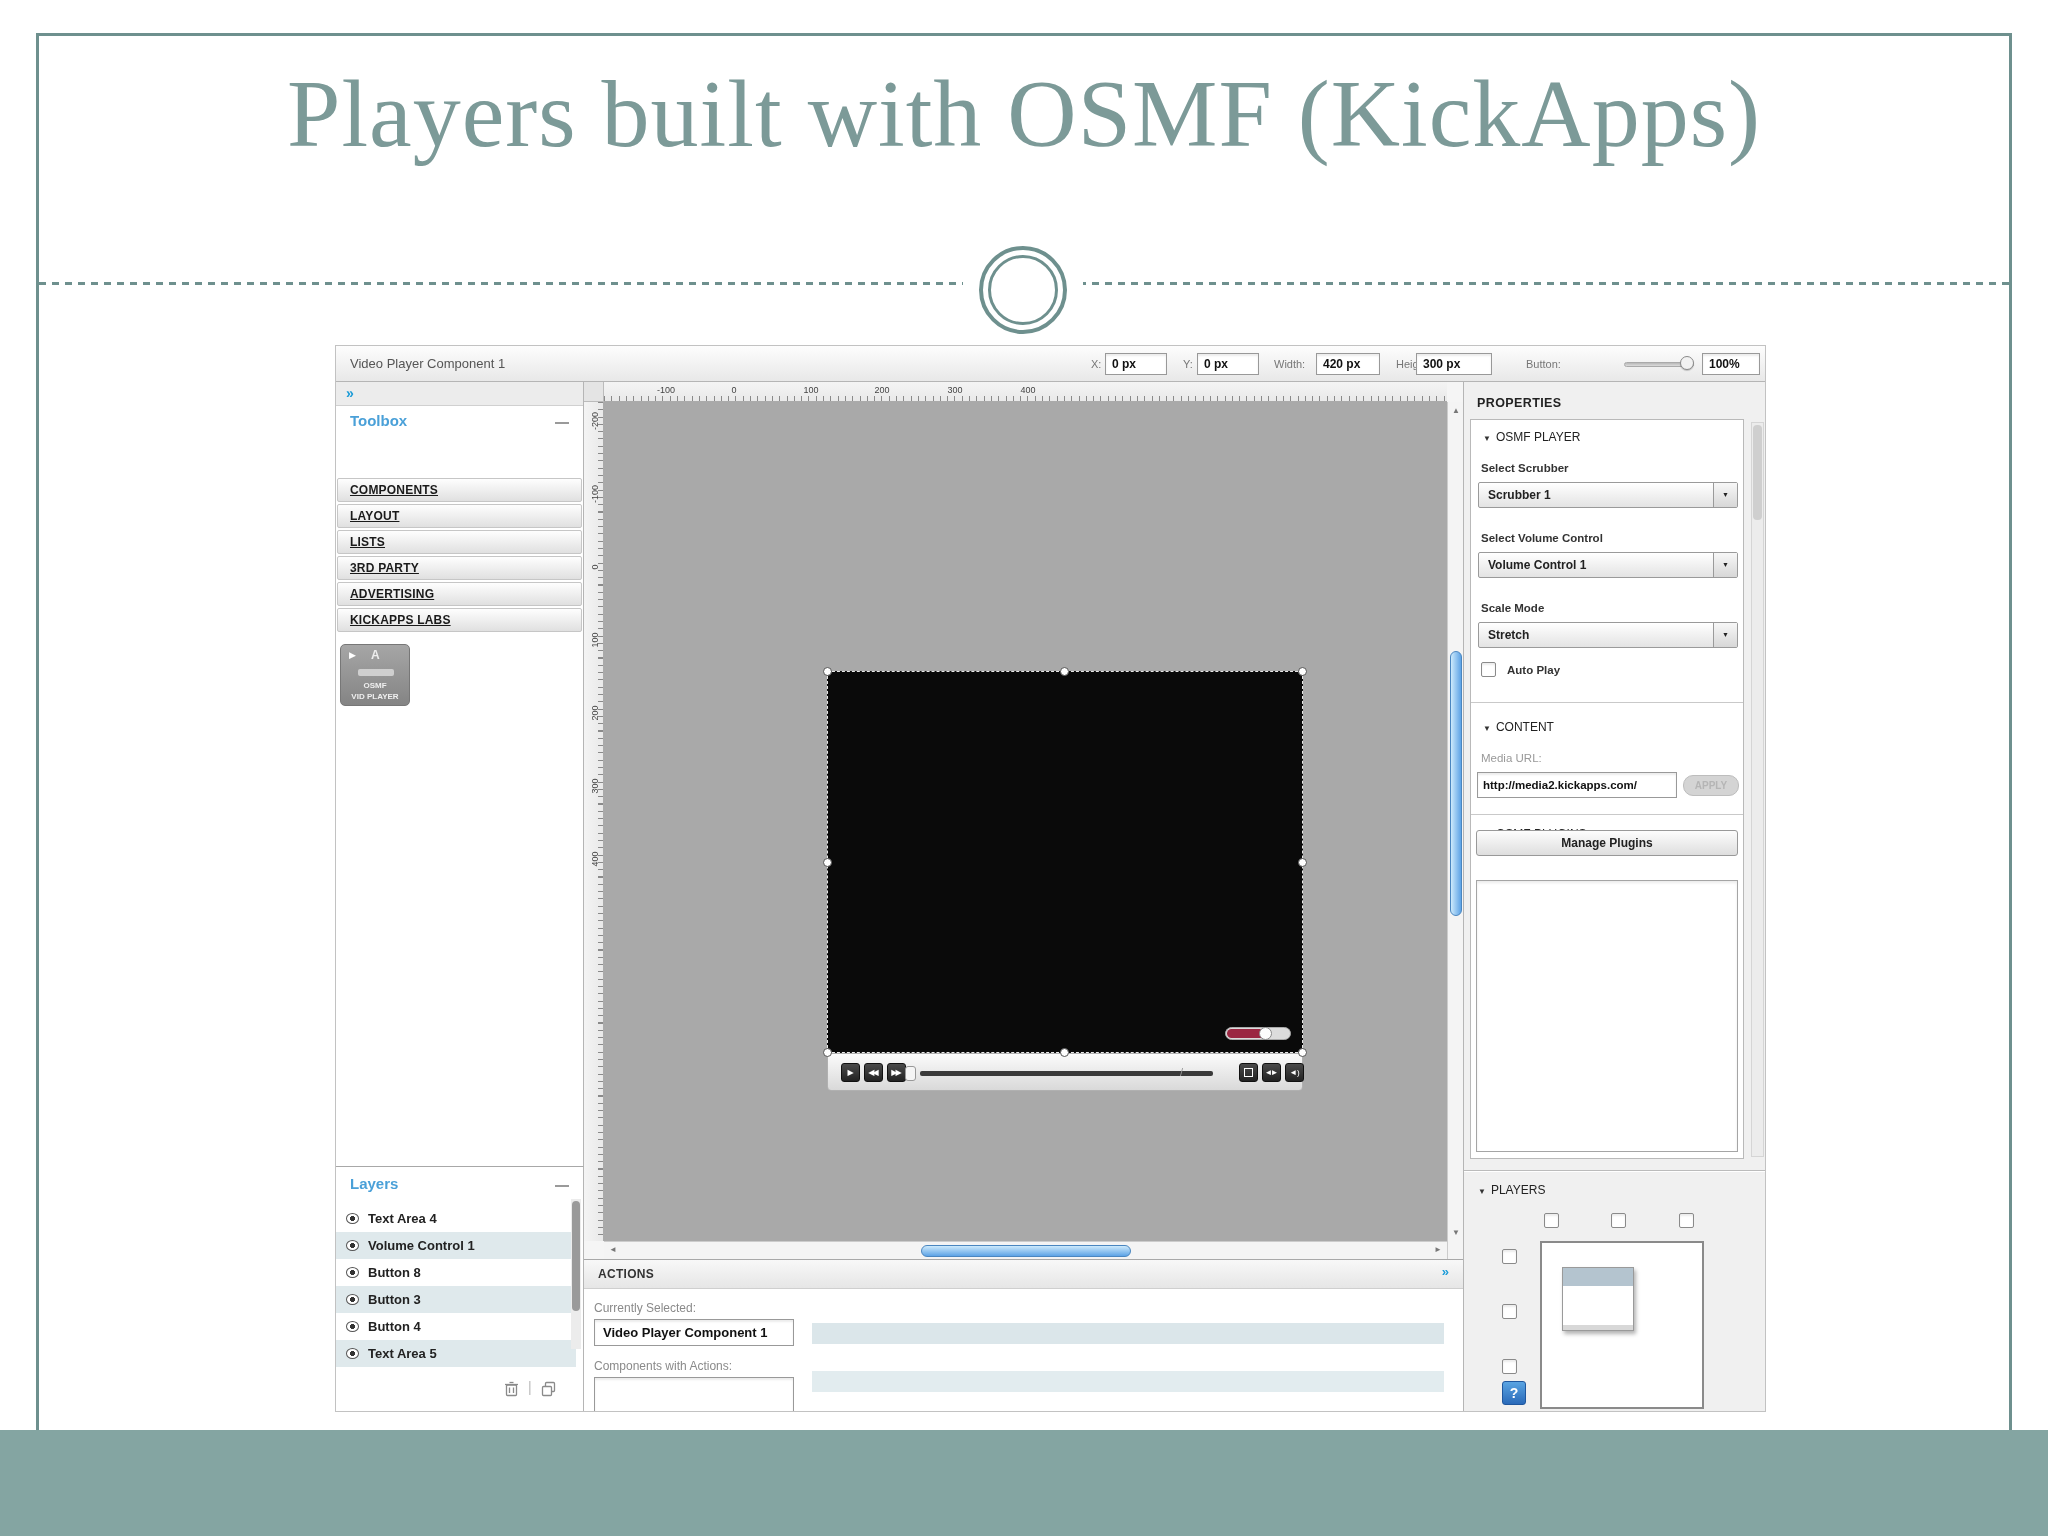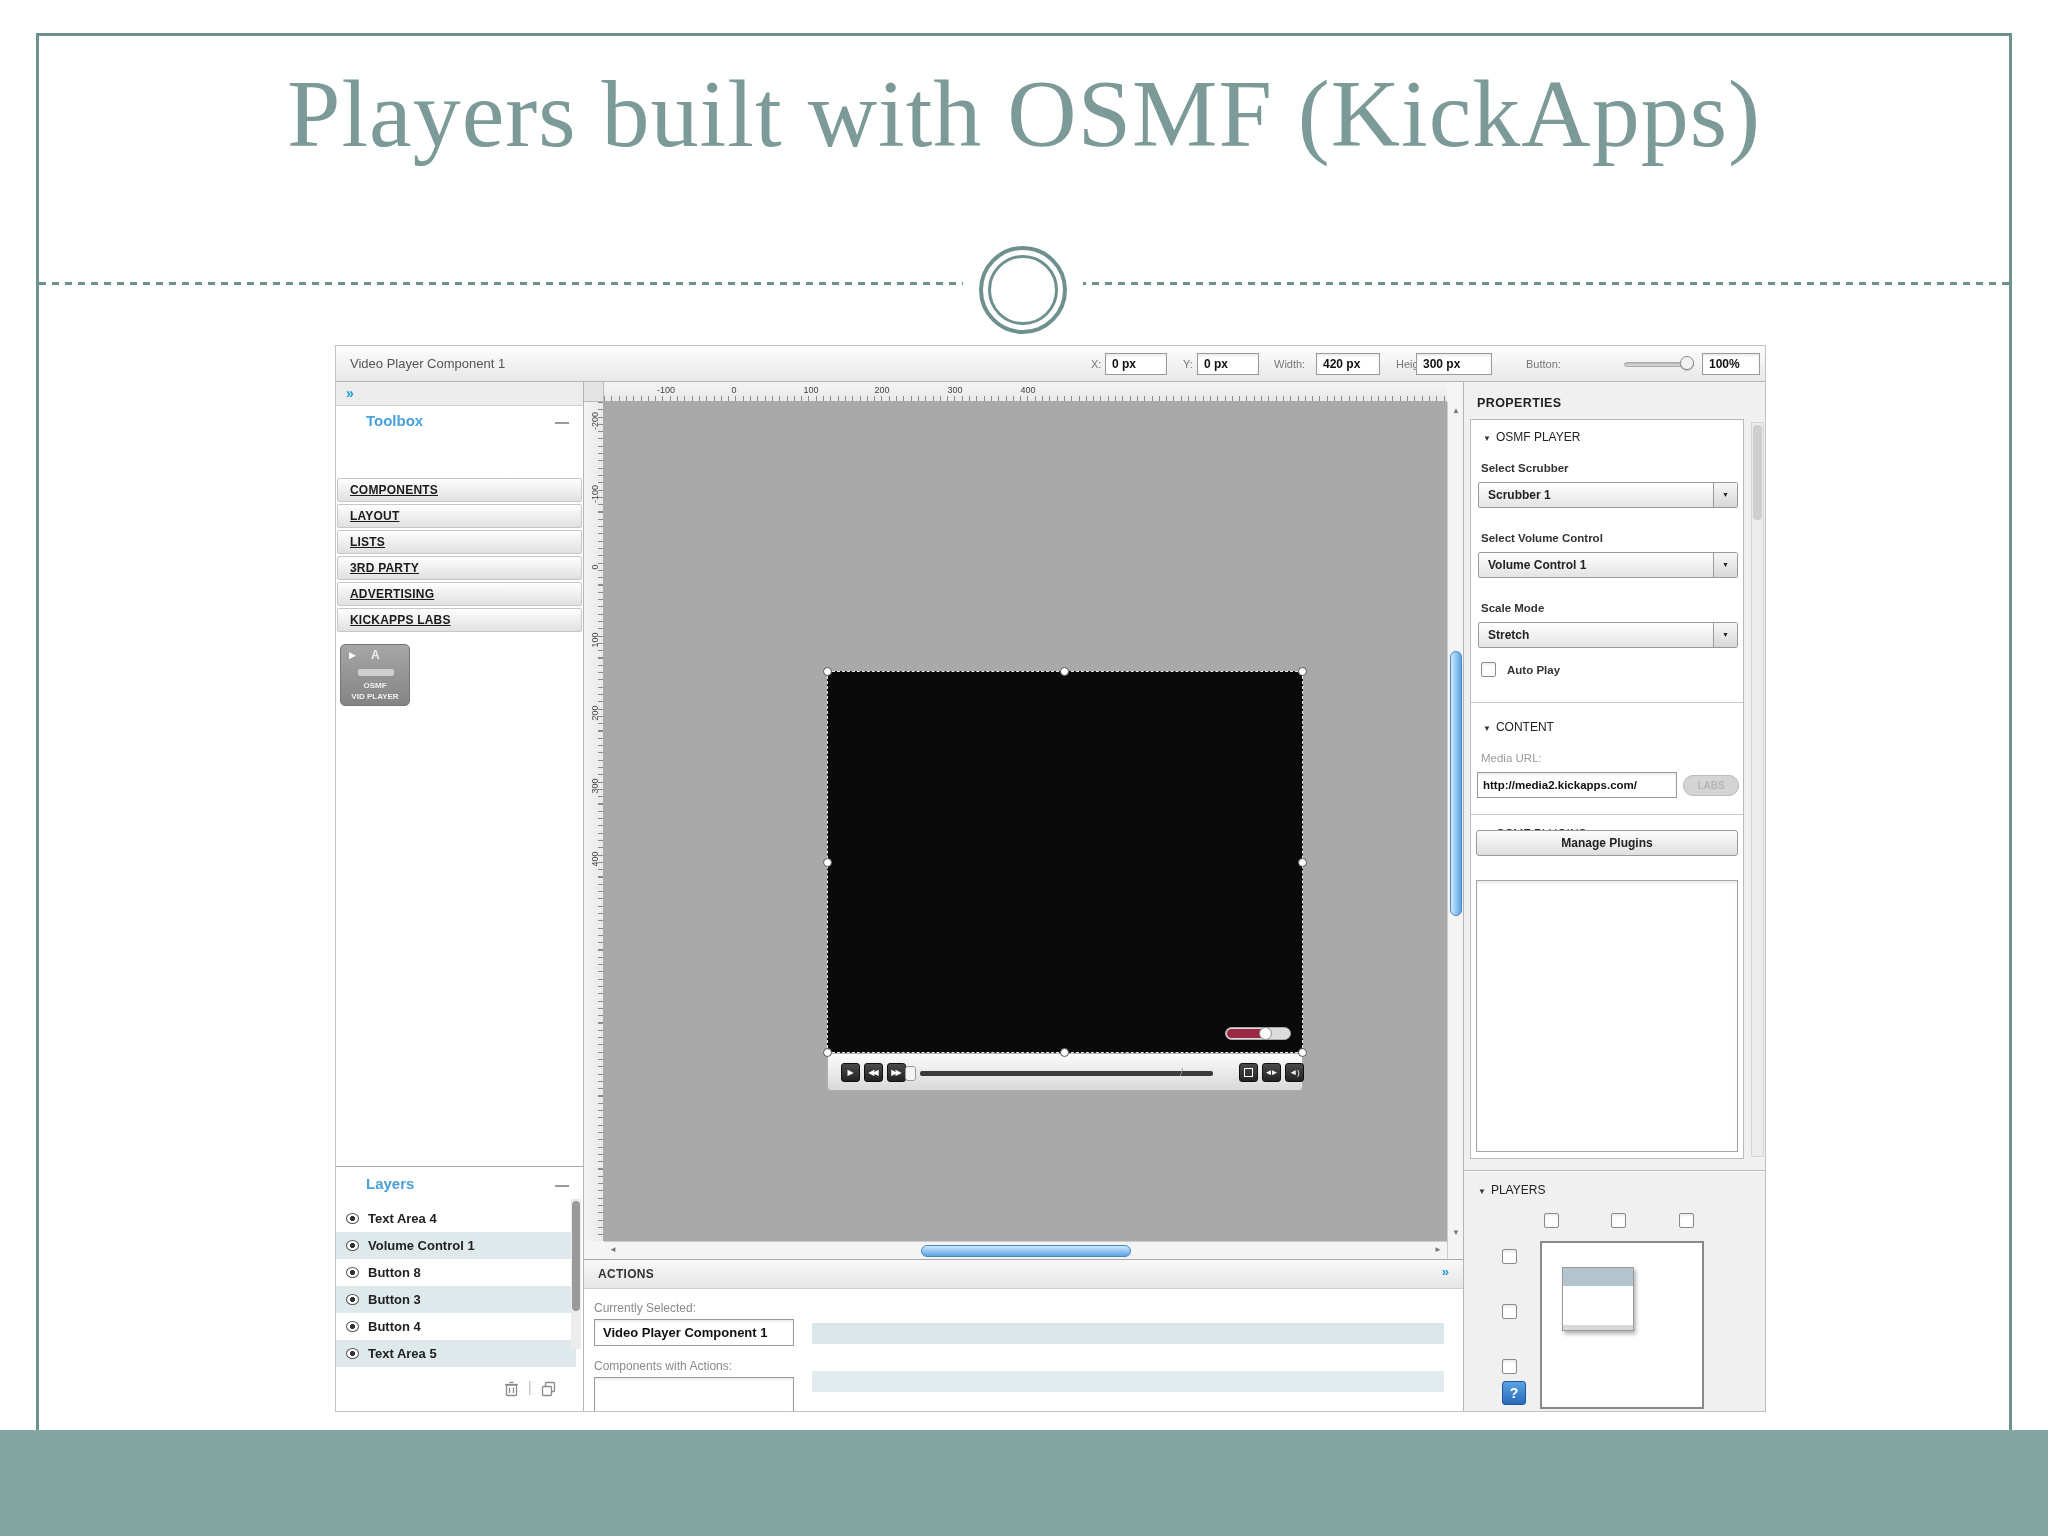--- a/index.html
+++ b/index.html
@@ -31,21 +31,21 @@
   .fldbox { position:absolute; top:7px; height:22px; background:#fff; border:1px solid #999;
             font-size:12px; font-weight:bold; color:#111; line-height:20px; padding-left:6px;
             box-shadow:inset 0 2px 2px rgba(0,0,0,.08); }
   .op-track { position:absolute; left:1288px; top:16px; width:70px; height:5px; background:linear-gradient(#b8b8b8,#dcdcdc); border-radius:3px; border:1px solid #aaa; }
   .op-thumb { position:absolute; left:1344px; top:10px; width:14px; height:14px; background:#f2f2f2; border:1px solid #8a8a8a; border-radius:50%; box-shadow:0 1px 1px rgba(0,0,0,.2); }
 
   
   .toolbox { position:absolute; left:0; top:36px; width:248px; height:784px; background:#ffffff; border-right:1px solid #b5b5b5; }
   .collapse-strip { position:absolute; left:0; top:0; width:100%; height:24px; background:#ececec; border-bottom:1px solid #d0d0d0; }
   .collapse-gl { position:absolute; left:10px; top:3px; color:#1b9bd7; font-size:14px; font-weight:bold; }
-  .panel-title { position:absolute; left:14px; top:30px; color:#4aa0d8; font-size:15px; font-weight:bold;margin-left:16px; }
+  .panel-title { position:absolute; left:14px; top:30px; color:#4aa0d8; font-size:15px; font-weight:bold; }
   .mini-dash { position:absolute; right:14px; top:40px; width:14px; height:2px; background:#9a9a9a; }
   .accbar { position:absolute; left:1px; width:245px; height:24px;
             background:linear-gradient(#fefefe,#e0e0e0); border:1px solid #c6c6c6; border-radius:2px;
             font-size:12px; font-weight:bold; color:#1a1a1a; line-height:22px; padding-left:12px; letter-spacing:.2px;text-decoration:underline; }
   .tile { position:absolute; left:4px; top:262px; width:70px; height:62px; border-radius:5px;
           background:linear-gradient(#a6a6a6,#848484); border:1px solid #777; text-align:center; }
   .tile .tplay { position:absolute; left:8px; top:5px; color:#fff; font-size:9px; }
   .tile .ta { position:absolute; left:30px; top:3px; color:#eee; font-size:12px; font-weight:bold; }
   .tile .tbar { position:absolute; left:17px; top:24px; width:36px; height:7px; background:#cfcfcf; border-radius:2px; }
   .tile .tl1 { position:absolute; left:0; top:36px; width:100%; color:#efefef; font-size:8px; font-weight:bold; }
@@ -352,21 +352,21 @@
       </div>
       <span class="chk" style="left:10px;top:242px"></span>
       <span class="plbl" style="left:36px;top:244px">Auto Play</span>
 
       <div class="pdivider" style="top:282px"></div>
       <div class="sech" style="top:300px">
         <span class="tri">▼</span><span>CONTENT</span>
       </div>
       <span class="plbl dim" style="top:332px">Media URL:</span>
       <div class="urlbox" style="top:352px">http://media2.kickapps.com/</div>
-      <div class="applybtn" style="top:355px">LABS</div>
+      <div class="applybtn" style="top:355px">APPLY</div>
 
       <div class="pdivider" style="top:394px"></div>
       <div class="sech" style="top:407px">
         <span class="tri">▼</span><span>OSMF PLUGINS</span>
       </div>
       <div class="managebtn" style="top:410px">Manage Plugins</div>
       <div class="pluglist" style="top:460px"></div>
     </div>
 
     <div class="lay-sep"></div>

